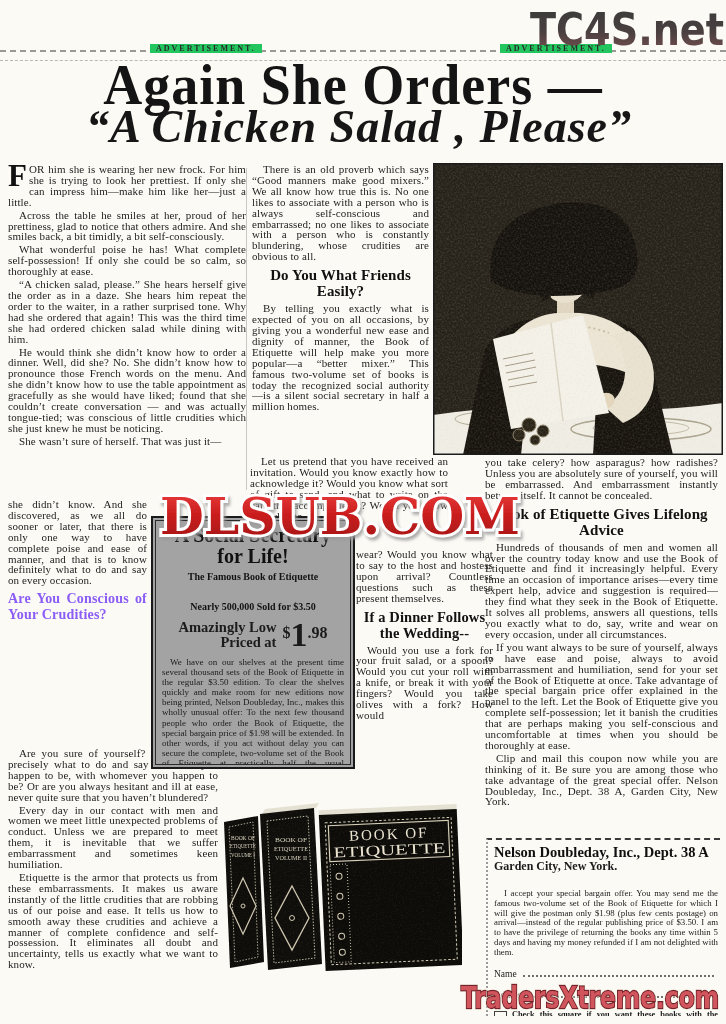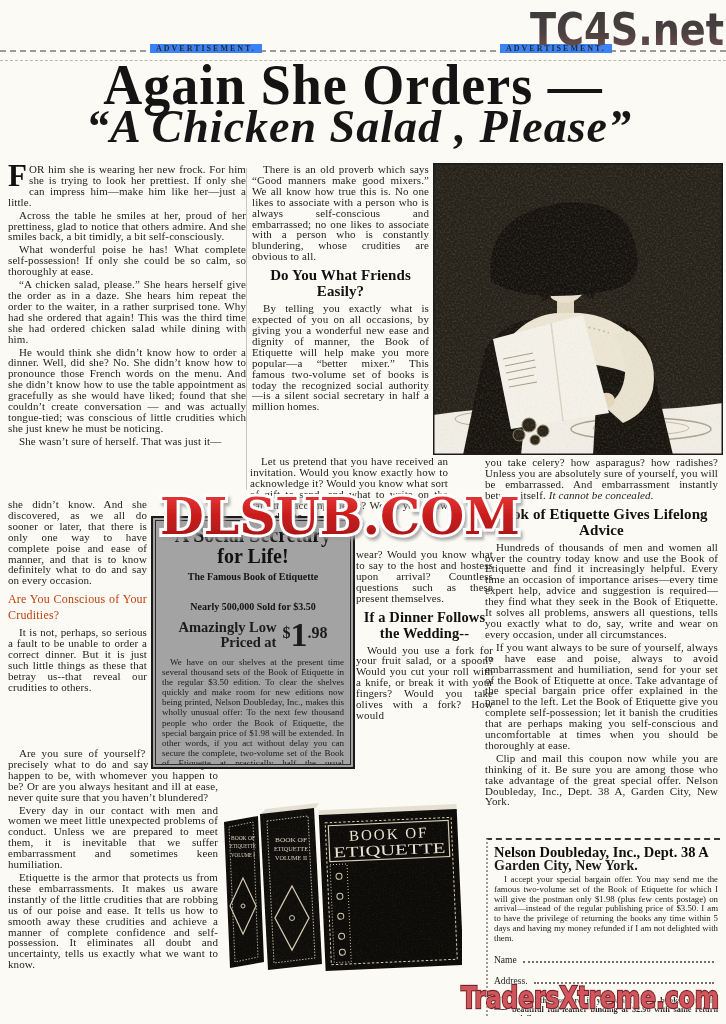--- a/index.html
+++ b/index.html
@@ -2,38 +2,38 @@
 <html><head>
 <meta charset="utf-8">
 <style>
   html,body{margin:0;padding:0;}
   #page{position:relative;width:726px;height:1024px;background:#fbfaf5;overflow:hidden;
         font-family:"Liberation Serif",serif;color:#1b1b1b;}
   
   .rule1{position:absolute;left:0;top:50px;width:726px;border-top:2px dashed #4a4a4a;opacity:.55;}
   .rule2{position:absolute;left:0;top:60px;width:726px;border-top:1px dashed #6a6a6a;opacity:.45;}
   .adlabel{position:absolute;top:44px;font-size:8px;font-weight:bold;letter-spacing:2px;
-           background:#3b82f6;padding:0 6px;color:#2a2a2a;}
+           background:#22c55e;padding:0 6px;color:#2a2a2a;}
   .adlabel.l{left:150px;} .adlabel.r{left:500px;}
   
   .headline{position:absolute;top:54px;left:0;width:706px;text-align:center;font-weight:bold;
             font-size:54px;letter-spacing:1px;color:#141414;transform:scaleY(1.04);}
   .subheadline{position:absolute;top:100px;left:6px;width:706px;text-align:center;font-weight:bold;
                font-style:italic;font-size:46px;letter-spacing:1px;color:#161616;}
   
   .col{position:absolute;font-size:11px;line-height:10.9px;text-align:justify;overflow:hidden;
        color:#1d1d1d;letter-spacing:.1px;}
   .col p{margin:0 0 2px 0;text-indent:11px;}
   .col p.noind{text-indent:0;}
   .dropcap{float:left;font-size:31px;line-height:23px;font-weight:bold;margin:0 2px 0 0;color:#111;}
-  .lhead{font-weight:normal;font-size:12px;line-height:16px;margin:5px 0 4px;text-indent:0;
-         letter-spacing:.2px;color:#c2410c;}
+  .lhead{font-weight:bold;font-size:14px;line-height:16px;margin:5px 0 4px;text-indent:0;
+         letter-spacing:.2px;color:#8b5cf6;}
   .chead{font-weight:bold;font-size:15px;line-height:16px;margin:5px 0 4px;text-align:center;
          text-indent:0;color:#111;}
-  .ital{font-style:italic;}
+  .ital{}
   .vrule{position:absolute;left:246px;top:168px;width:1px;height:322px;background:#8a8a8a;opacity:.45;}
   
   .photo{position:absolute;left:433px;top:163px;width:290px;height:292px;}
   
   .offer-box{position:absolute;left:151px;top:516px;width:204px;height:253px;background:#a3a3a3;
              border:2px solid #1a1a1a;box-sizing:border-box;z-index:3;}
   .offer-inner{position:absolute;inset:2px;border:1px solid #2a2a2a;padding:4px 6px 0 6px;overflow:hidden;}
   .offer-title{font-weight:bold;font-size:20px;line-height:21px;text-align:center;color:#101010;}
   .offer-sub{font-weight:bold;font-size:10px;line-height:13.5px;text-align:center;margin-top:3px;color:#131313;}
   .price-row{display:flex;justify-content:center;align-items:center;margin:3px 0 2px;}
@@ -43,21 +43,21 @@
   .price-figs .big{font-size:34px;}
   .price-figs .c{font-size:16px;vertical-align:8px;}
   .offer-body{font-size:9px;line-height:10.1px;text-align:justify;margin:2px 0 0 0;text-indent:8px;}
   .offer-body.first{text-indent:8px;margin-top:3px;}
   
   .books{position:absolute;left:222px;top:798px;width:240px;height:178px;z-index:2;}
   
   .coupon{position:absolute;left:486px;top:838px;width:234px;height:178px;border-top:2px dashed #3a3a3a;
           border-left:2px dotted #9a9a9a;padding:5px 2px 0 6px;box-sizing:border-box;overflow:hidden;}
   .coupon-co{font-weight:bold;font-size:14.5px;line-height:15px;color:#101010;}
-  .coupon-city{font-weight:bold;font-size:14px;line-height:12px;margin-bottom:3px;}
+  .coupon-city{font-weight:bold;font-size:12px;line-height:12px;margin-bottom:17px;}
   .coupon-body{font-size:8.8px;line-height:9.8px;text-align:justify;margin:0;text-indent:10px;}
   .form-row{display:flex;align-items:flex-end;margin-top:11px;font-size:9.5px;}
   .dots{flex:1;border-bottom:2px dotted #6f6f6f;margin:0 4px 2px 6px;height:6px;}
   .check-row{display:flex;margin-top:10px;}
   .checkbox{width:11px;height:11px;border:1.5px solid #3a3a3a;flex:none;margin:1px 5px 0 0;background:#fbfaf5;}
   .check-text{font-weight:bold;font-size:8.3px;line-height:9.3px;text-align:justify;}
   
   .wm-tc4s{position:absolute;left:528px;top:2px;z-index:20;}
   .wm-dlsub{position:absolute;left:150px;top:476px;z-index:20;}
   .wm-traders{position:absolute;left:456px;top:974px;z-index:20;}
@@ -82,21 +82,20 @@
     <p class="noind"><span class="dropcap">F</span><span>OR him she is wearing her new frock. For him she is trying to look her prettiest. If only she can impress him—make him like her—just a little.</span></p>
     <p>Across the table he smiles at her, proud of her prettiness, glad to notice that others admire.  And she smiles back, a bit timidly, a bit self-consciously.</p>
     <p>What wonderful poise he has!  What complete self-possession!  If only she could be so calm, so thoroughly at ease.</p>
     <p>“A chicken salad, please.”  She hears herself give the order as in a daze.  She hears him repeat the order to the waiter, in a rather surprised tone.  Why had she ordered that again!  This was the third time she had ordered chicken salad while dining with him.</p>
     <p>He would think she didn’t know how to order a dinner.  Well, did she?  No.  She didn’t know how to pronounce those French words on the menu.  And she didn’t know how to use the table appointment as gracefully as she would have liked; found that she couldn’t create conversation — and was actually tongue-tied; was conscious of little crudities which she just knew he must be noticing.</p>
     <p>She wasn’t sure of herself.  That was just it—</p>
   </div>
   <div class="col" style="left:8px;top:499px;width:139px;height:247px;">
     <p class="noind">she didn’t know.  And she discovered, as we all do sooner or later, that there is only one way to have complete poise and ease of manner, and that is to know definitely what to do and say on every occasion.</p>
     <div class="lhead">Are You Conscious of Your Crudities?</div>
-    <p>It is not, perhaps, so serious a fault to be unable to order a correct dinner.  But it is just such little things as these that betray us--that reveal our crudities to others.</p>
   </div>
   <div class="col" style="left:8px;top:748px;width:210px;height:242px;">
     <p>Are you sure of yourself?  Do you know precisely what to do and say wherever you happen to be, with whomever you happen to be? Or are you always hesitant and ill at ease, never quite sure that you haven’t blundered?</p>
     <p>Every day in our contact with men and women we meet little unexpected problems of conduct.  Unless we are prepared to meet them, it is inevitable that we suffer embarrassment and sometimes keen humiliation.</p>
     <p>Etiquette is the armor that protects us from these embarrassments.  It makes us aware instantly of the little crudities that are robbing us of our poise and ease.  It tells us how to smooth away these crudities and achieve a manner of complete confidence and self-possession.  It eliminates all doubt and uncertainty, tells us exactly what we want to know.</p>
   </div>
 
   <div class="col" style="left:252px;top:164px;width:177px;height:290px;">
     <p>There is an old proverb which says “Good manners make good mixers.”  We all know how true this is.  No one likes to associate with a person who is always self-conscious and embarrassed; no one likes to associate with a person who is constantly blundering, whose crudities are obvious to all.</p>
     <div class="chead">Do You What Friends Easily?</div>

